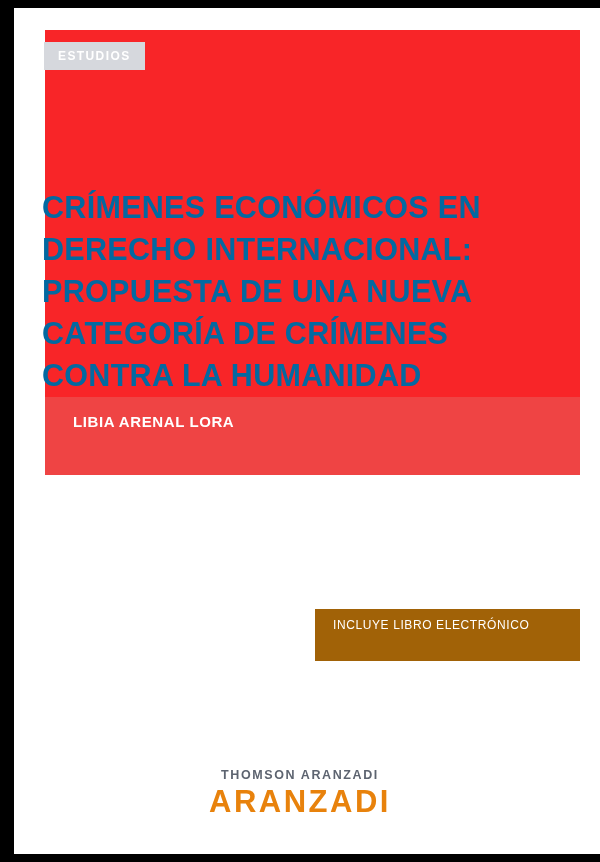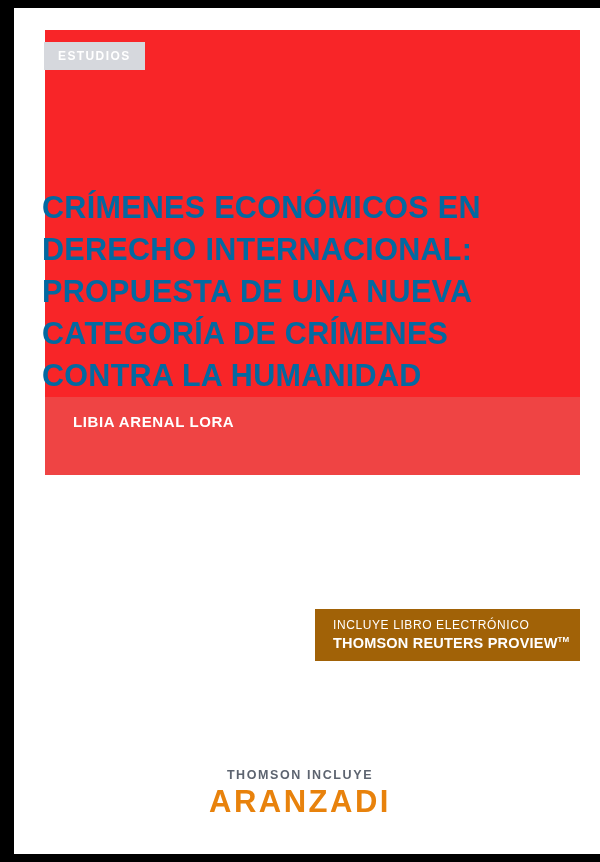--- a/index.html
+++ b/index.html
@@ -180,21 +180,20 @@
 
   <div class="title">CRÍMENES ECONÓMICOS EN DERECHO INTERNACIONAL: PROPUESTA DE UNA NUEVA CATEGORÍA DE CRÍMENES CONTRA LA HUMANIDAD</div>
 
   <div class="author-band">
     <div class="author-name">LIBIA ARENAL LORA</div>
   </div>
 
 
   <div class="proview-badge">
     <span class="proview-line1">INCLUYE LIBRO ELECTRÓNICO</span>
-    <span class="proview-line2"><span>THOMSON REUTERS PROVIEW</span><span class="tm">TM</span></span>
   </div>
 
   <div class="publisher">
-    <span class="publisher-top">THOMSON INCLUYE</span>
+    <span class="publisher-top">THOMSON ARANZADI</span>
     <span class="publisher-main">ARANZADI</span>
   </div>
 
 </div>
 
 </body></html>

